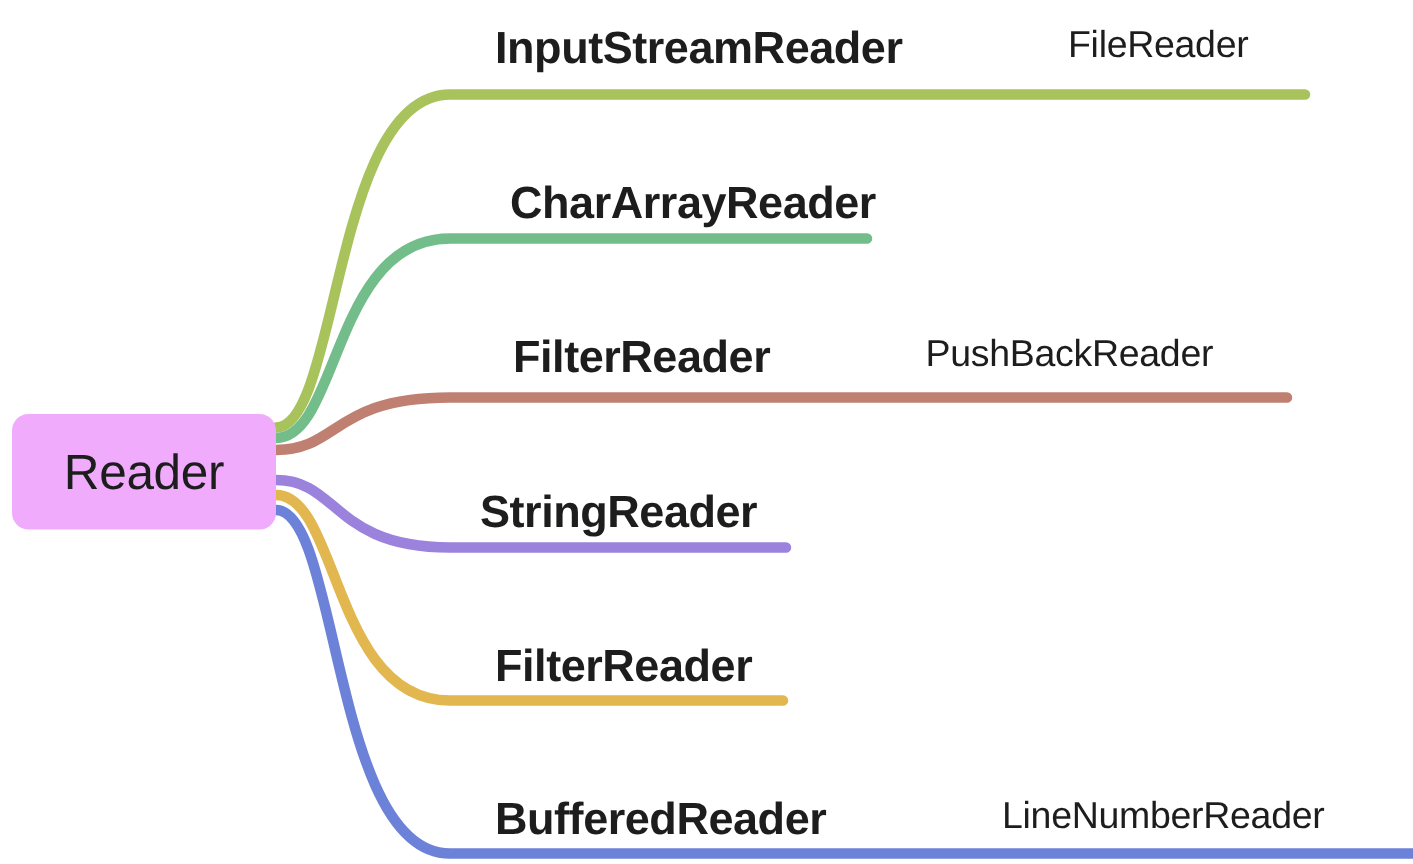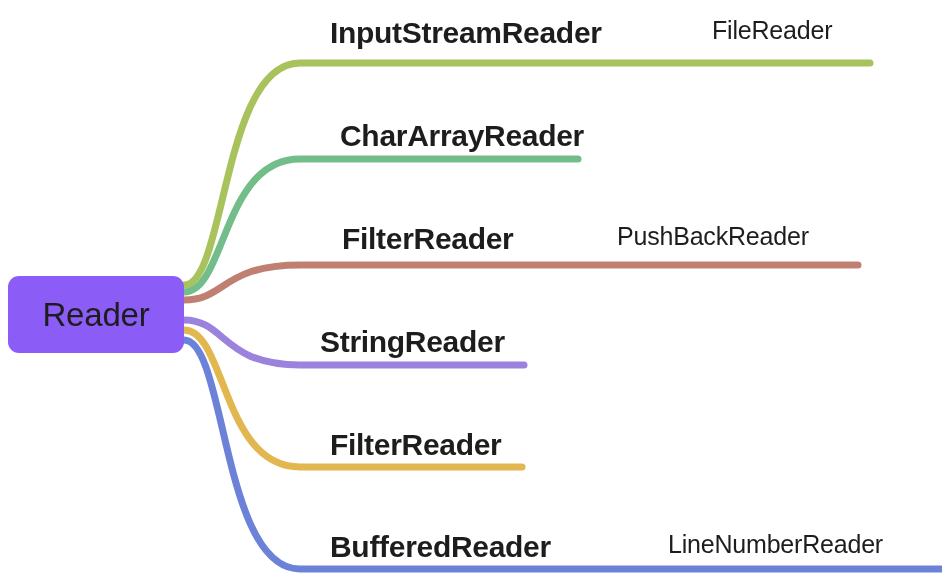--- a/index.html
+++ b/index.html
@@ -24,21 +24,21 @@
     top: 0;
     width: 942px;
     height: 576px;
   }
   .root-node {
     position: absolute;
     left: 8px;
     top: 276px;
     width: 176px;
     height: 77px;
-    background: #8b5cf6;
+    background: #f0abfc;
     border-radius: 11px;
     display: flex;
     align-items: center;
     justify-content: center;
     box-sizing: border-box;
   }
   .root-label {
     font-size: 33px;
     font-weight: 400;
     color: #1d1d1d;

